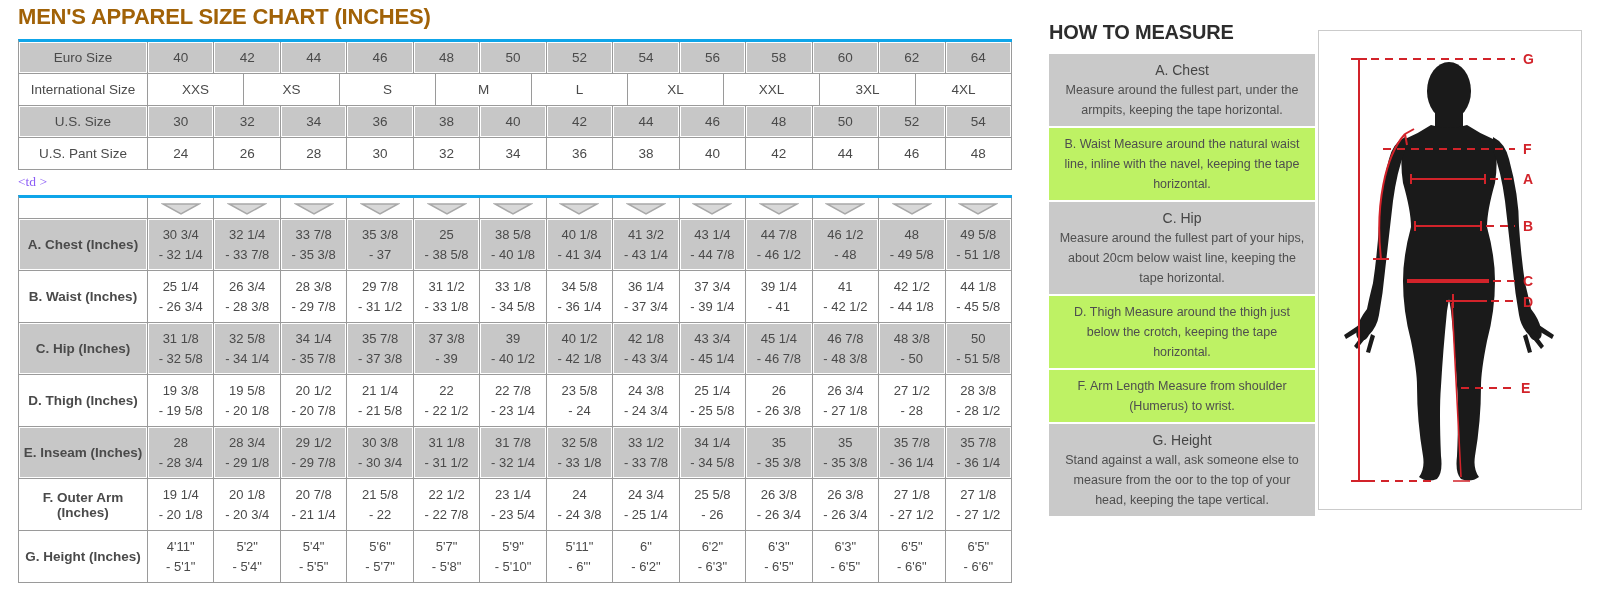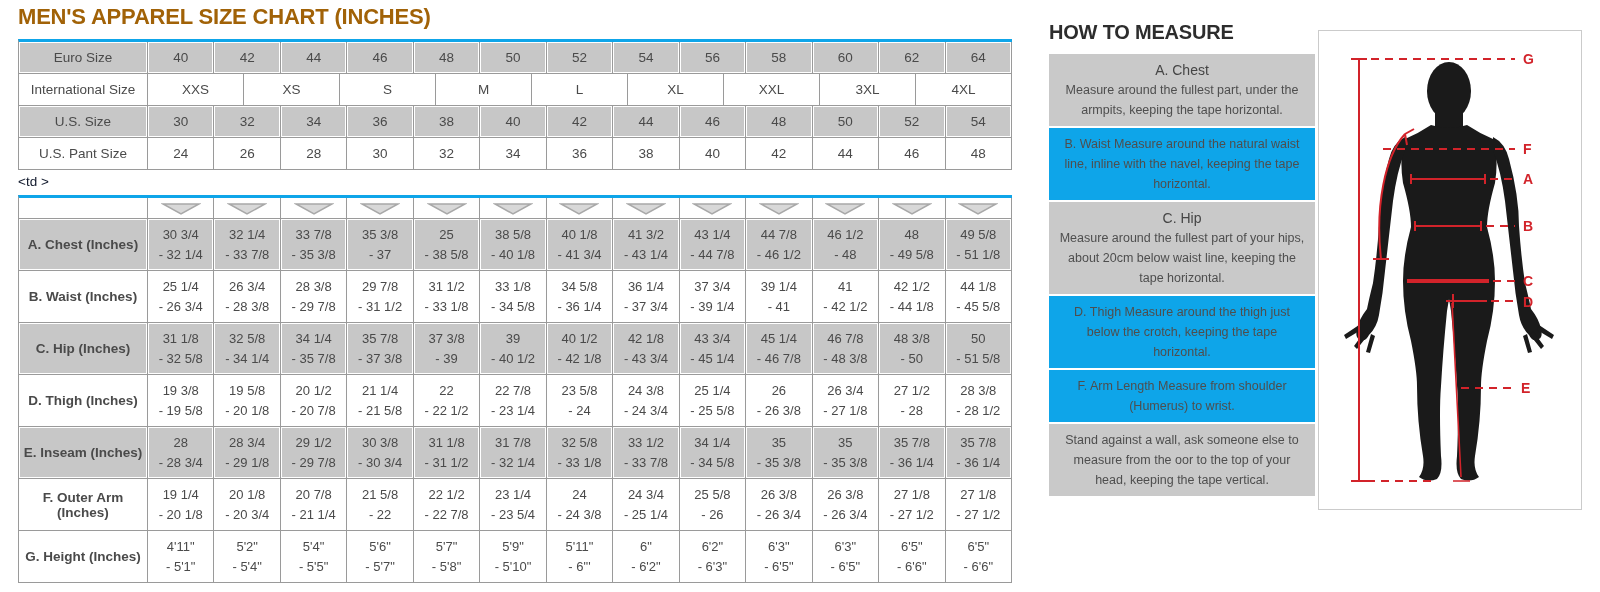--- a/index.html
+++ b/index.html
@@ -18,36 +18,36 @@
   .trow{display:grid;grid-template-columns:129px repeat(13,1fr);}
   .trow.span9{grid-template-columns:129px repeat(9,1fr);}
   .cell{
     border-right:1px solid #9a9a9a;border-bottom:1px solid #9a9a9a;
     display:flex;align-items:center;justify-content:center;
     font-size:13.5px;color:#4a4a4a;background:#fff;text-align:center;
   }
   .h31{height:31px;}
   .gray{background:#c7c7c7;box-shadow:inset 0 0 0 1px #ffffff;}
   .stray{
-    margin:4px 0 5px 0;font-size:13.5px;color:#0f172a;height:16px;line-height:16px;
+    margin:4px 0 5px 0;font-size:13.5px;color:#8b5cf6;height:16px;line-height:16px;font-family:Liberation Serif, serif;
   }
   .arrow-cell{height:20px;}
   .mcell{
     height:51px;flex-direction:column;line-height:20px;font-size:13px;
   }
   .mlabel{height:51px;font-size:13.5px;font-weight:bold;}
   
   #right-panel{position:absolute;left:1049px;top:4px;width:266px;}
   h2.htm-title{
     margin:16px 0 10px 0;font-size:20px;line-height:24px;font-weight:700;
     color:#2d2d2d;letter-spacing:-0.2px;
   }
   .htm-box{
     width:246px;padding:6px 10px;margin-bottom:2px;text-align:center;
-    font-size:12.5px;line-height:20px;color:#4e4e4e;background:#0ea5e9;
+    font-size:12.5px;line-height:20px;color:#4e4e4e;background:#bef264;
   }
   .htm-box.gray{background:#c9c9c9;box-shadow:none;}
   .htm-heading{font-size:14px;color:#454545;}
   
   #figure-box{
     position:absolute;left:1318px;top:30px;width:262px;height:478px;
     border:1px solid #cbcbcb;background:#ffffff;
   }
   #figure-box svg{display:block;}
   .red-line{stroke:#d2232a;stroke-width:2;fill:none;}
@@ -593,20 +593,21 @@
         <div class="htm-heading">C. Hip</div>
         <div class="htm-body">Measure around the fullest part of your hips, about 20cm below waist line, keeping the tape horizontal.</div>
       </div>
       <div class="htm-box">
         <div class="htm-body">D. Thigh Measure around the thigh just below the crotch, keeping the tape horizontal.</div>
       </div>
       <div class="htm-box">
         <div class="htm-body">F. Arm Length Measure from shoulder (Humerus) to wrist.</div>
       </div>
       <div class="htm-box gray">
+        <div class="htm-heading">G. Height</div>
         <div class="htm-body">Stand against a wall, ask someone else to measure from the oor to the top of your head, keeping the tape vertical.</div>
       </div>
     </div>
 </div>
 
 <div id="figure-box">
   <svg width="262" height="478" viewBox="0 0 262 478">
 
     <g fill="#1a1a1a">
       <ellipse cx="130" cy="60" rx="22" ry="29"></ellipse>

